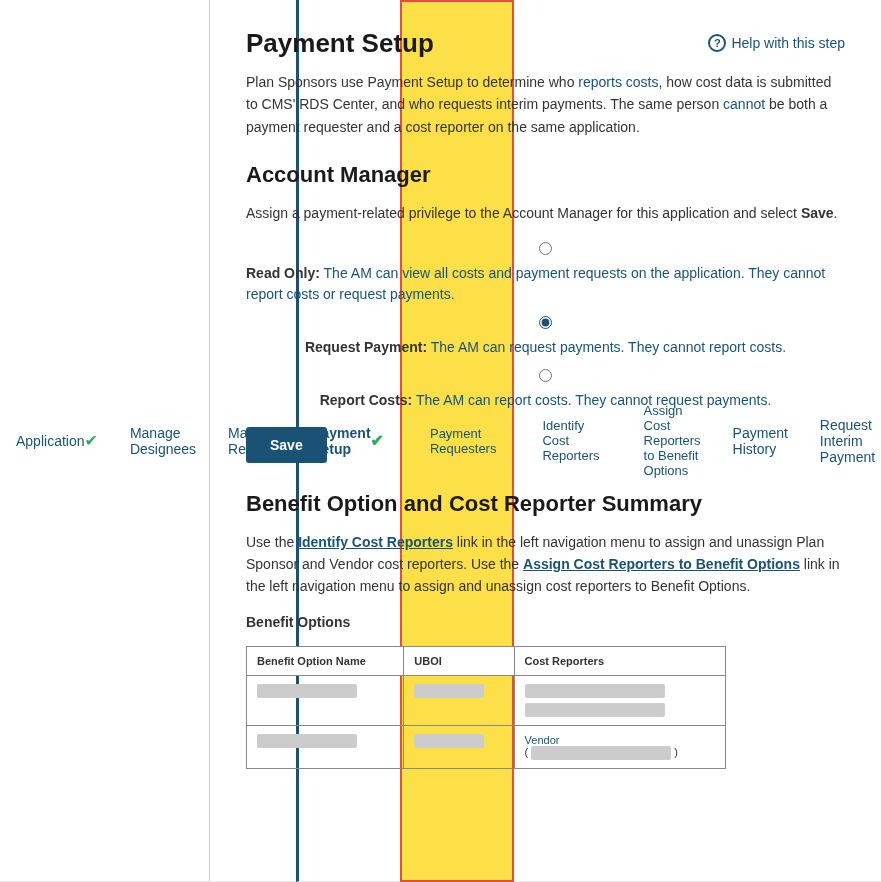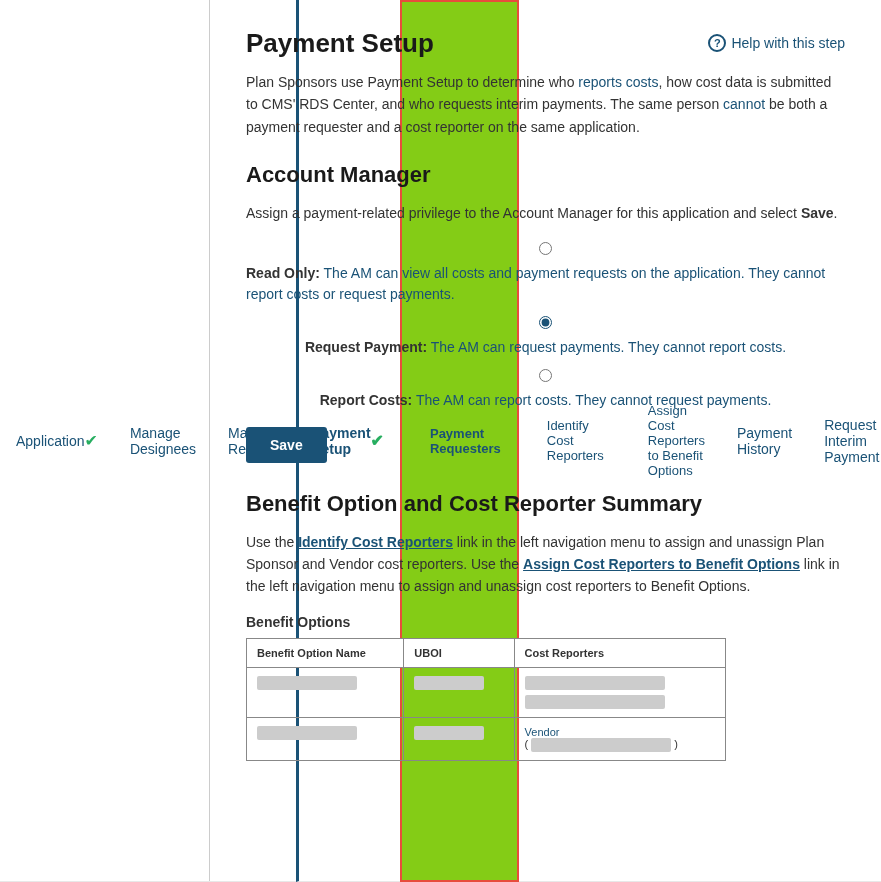--- a/index.html
+++ b/index.html
@@ -32,22 +32,22 @@
       border-left: 3px solid #1a5276;
       padding-left: 13px;
     }
     .sidebar-item.sub {
       padding-left: 28px;
       font-size: 13px;
       border-bottom: 1px solid #e8e8e8;
     }
     .sidebar-item.sub.selected {
       border: 2px solid #e74c3c;
-      background: #84cc16;
-      font-weight: bold;
+      background: #fde047;
+      font-weight: normal;
     }
     .sidebar-icon-check {
       color: #27ae60;
       font-size: 16px;
     }
     .sidebar-icon-warn {
       color: #e67e22;
       font-size: 16px;
     }
     .sidebar-footer {
@@ -151,21 +151,21 @@
     }
 
     .benefit-summary-text {
       font-size: 14px;
       line-height: 1.6;
       margin-bottom: 16px;
     }
     .benefit-options-label {
       font-weight: bold;
       font-size: 14px;
-      margin-bottom: 8px;
+      margin-bottom: 16px;
     }
 
     table.benefit-table {
       border-collapse: collapse;
       width: 100%;
       max-width: 480px;
       font-size: 11px;
     }
     table.benefit-table th, table.benefit-table td {
       border: 1px solid #888;

